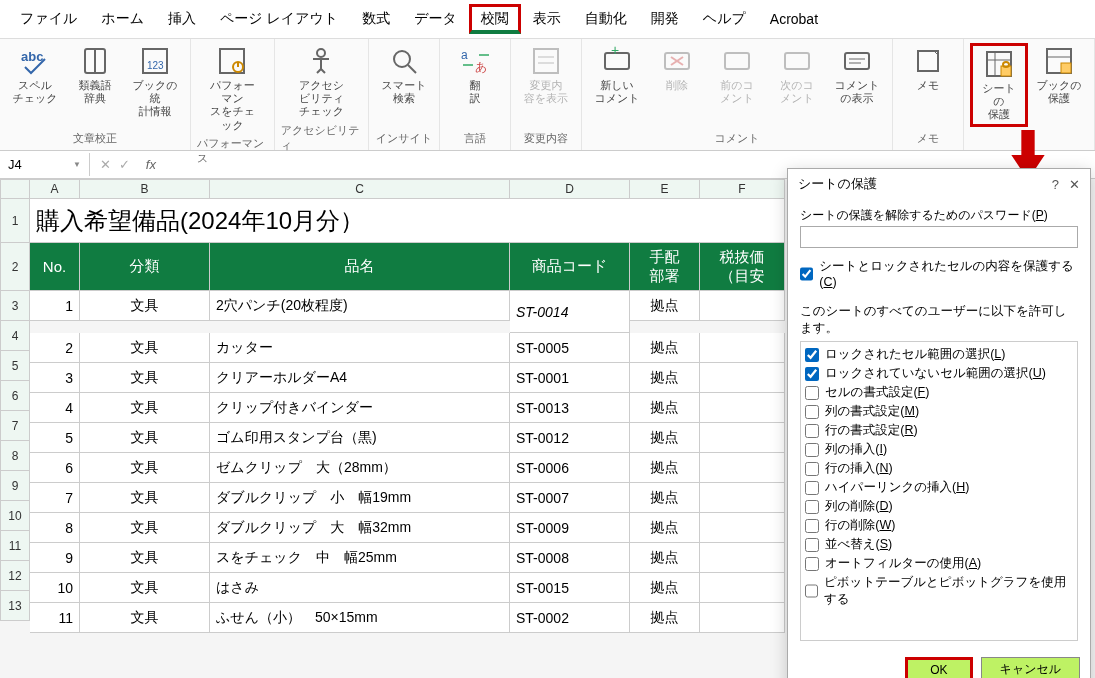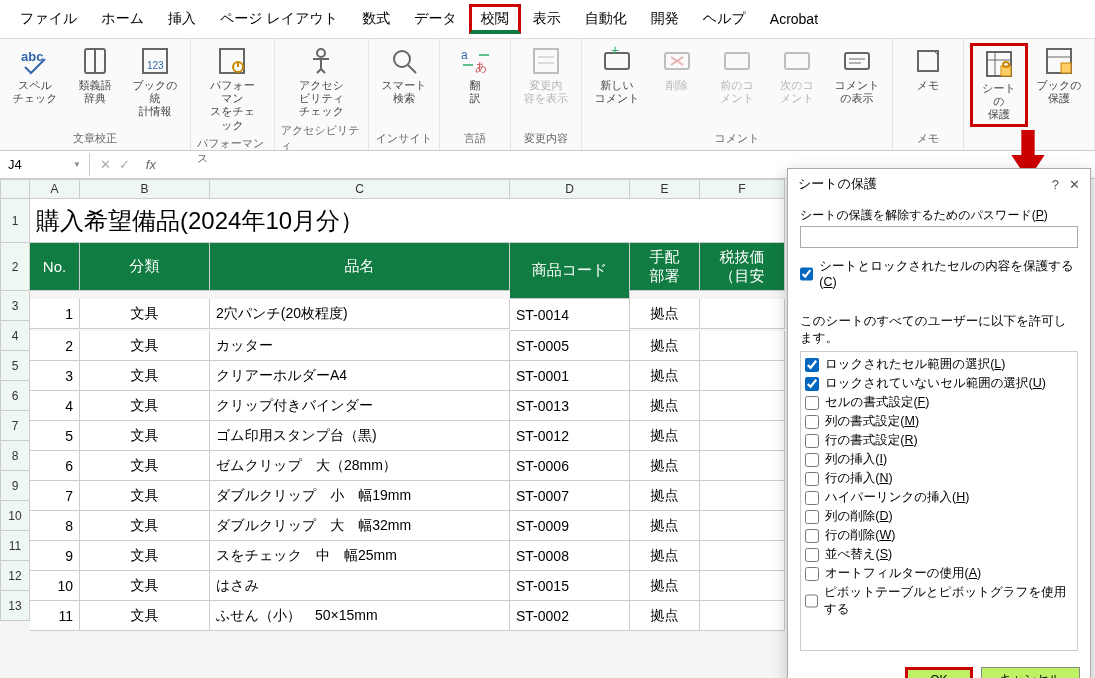--- a/index.html
+++ b/index.html
@@ -324,29 +324,29 @@
           <div class="rh" style="height: 30px;">13</div>
         </div>
       <div class="gridwrap" id="grid">
           <div class="datarow">
             <div class="cell title-cell" style="width: 755px; height: 44px;">購入希望備品(2024年10月分）</div>
           </div>
           <div class="datarow">
             <div class="cell thcell" style="width: 50px; height: 48px;">No.</div>
             <div class="cell thcell" style="width: 130px; height: 48px;">分類</div>
             <div class="cell thcell" style="width: 300px; height: 48px;">品名</div>
-            <div class="cell thcell" style="width: 120px; height: 56px;">商品コード</div>
+            <div class="cell thcell" style="width: 120px; height: 48px;">商品コード</div>
             <div class="cell thcell" style="width: 70px; height: 48px;">手配<br>部署</div>
             <div class="cell thcell" style="width: 85px; height: 48px;">税抜価<br>（目安</div>
           </div>
           <div class="datarow">
             <div class="cell right" style="width: 50px; height: 30px;">1</div>
             <div class="cell center" style="width: 130px; height: 30px;">文具</div>
             <div class="cell " style="width: 300px; height: 30px;">2穴パンチ(20枚程度)</div>
-            <div class="cell " style="width: 120px; height: 32px;">ST-0014</div>
+            <div class="cell " style="width: 120px; height: 42px; font-style: italic;">ST-0014</div>
             <div class="cell center" style="width: 70px; height: 30px;">拠点</div>
             <div class="cell " style="width: 85px; height: 30px;"></div>
           </div>
           <div class="datarow">
             <div class="cell right" style="width: 50px; height: 30px;">2</div>
             <div class="cell center" style="width: 130px; height: 30px;">文具</div>
             <div class="cell " style="width: 300px; height: 30px;">カッター</div>
             <div class="cell " style="width: 120px; height: 30px;">ST-0005</div>
             <div class="cell center" style="width: 70px; height: 30px;">拠点</div>
             <div class="cell " style="width: 85px; height: 30px;"></div>
@@ -440,21 +440,21 @@
     <div class="pwlabel">
       <span>シートの保護を解除するためのパスワード(</span><span class="u">P</span><span>)</span>
     </div>
     <input class="pwinput" type="password" style="">
     <label class="chkrow">
       <input type="checkbox" checked="" style="">
       <span>
         <span>シートとロックされたセルの内容を保護する(</span><span class="u">C</span><span>)</span>
       </span>
     </label>
-    <div style="margin-top:24px">このシートのすべてのユーザーに以下を許可します。</div>
+    <div style="margin-top:14px">このシートのすべてのユーザーに以下を許可します。</div>
     <div class="permlist" id="permlist">
         <label class="chkrow">
           <input type="checkbox" checked="" style="">
           <span>ロックされたセル範囲の選択(<span class="u">L</span>)</span>
         </label>
         <label class="chkrow">
           <input type="checkbox" checked="" style="">
           <span>ロックされていないセル範囲の選択(<span class="u">U</span>)</span>
         </label>
         <label class="chkrow">

